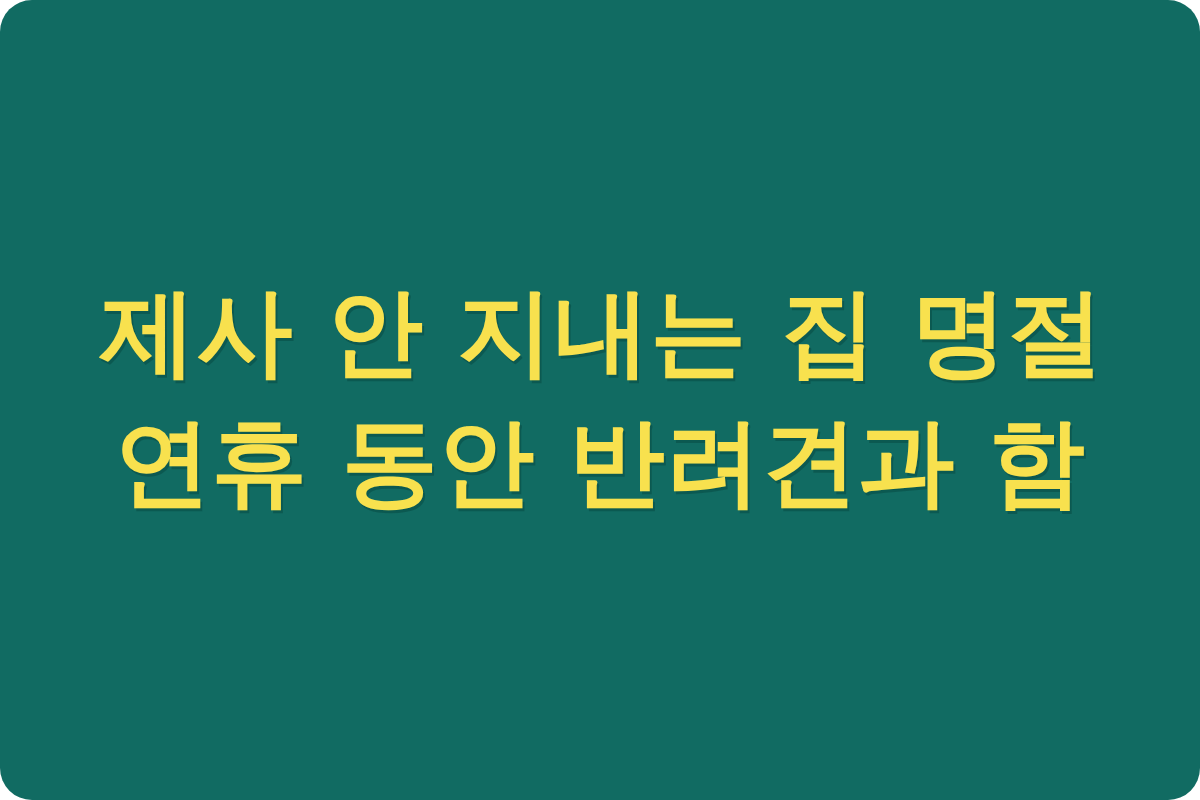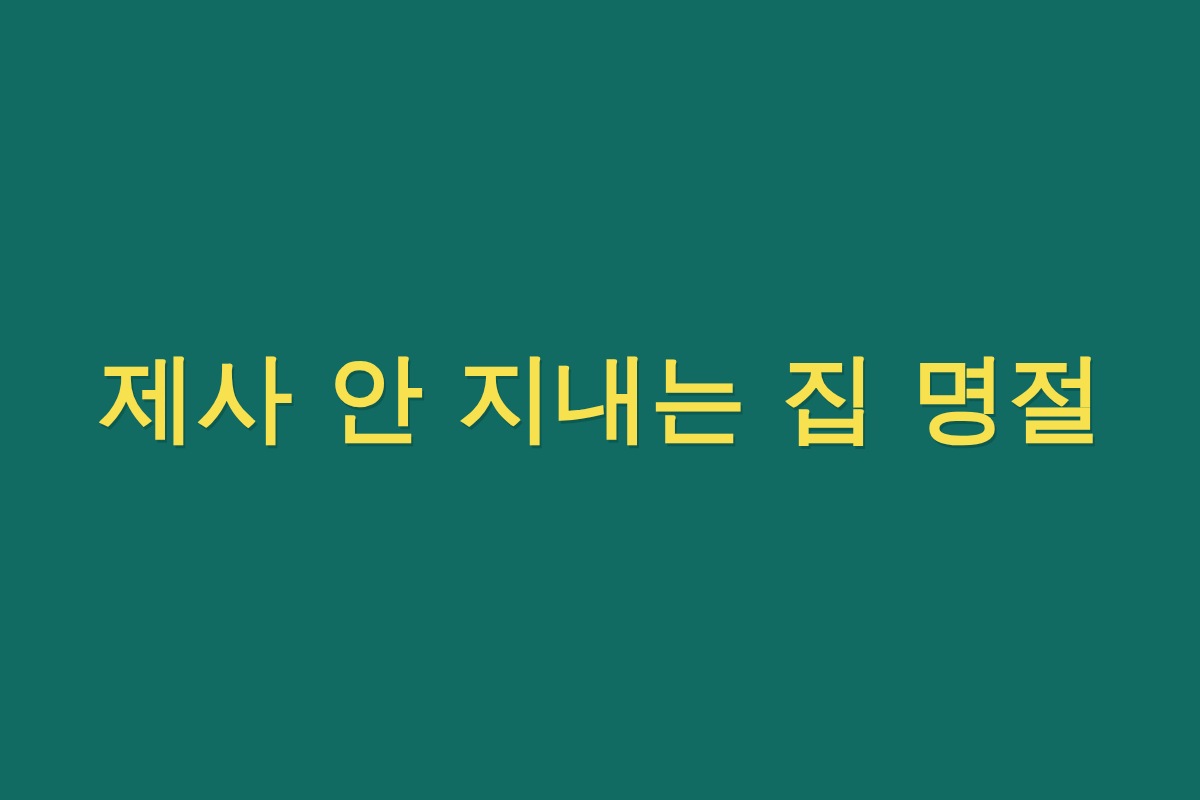--- a/index.html
+++ b/index.html
@@ -17,20 +17,21 @@
 
   #banner {
     position: relative;
     width: 1200px;
     height: 800px;
     box-sizing: border-box;
     display: flex;
     align-items: center;
     justify-content: center;
     background: #116B62;
+    border-radius: 32px;
   }
 
   #title-block {
     width: 1000px;
     text-align: center;
     padding-bottom: 6px;
   }
 
   .title-line {
     display: block;
@@ -43,14 +44,15 @@
     white-space: pre;
     text-shadow: 2px 3px 0 rgba(0, 50, 44, 0.30);
   }
 </style>
 </head>
 <body>
 
 <div id="banner">
   <div id="title-block">
     <span class="title-line">제사 안 지내는 집 명절</span>
+    <span class="title-line">연휴 동안 반려견과 함</span>
   </div>
 </div>
 
 </body></html>

